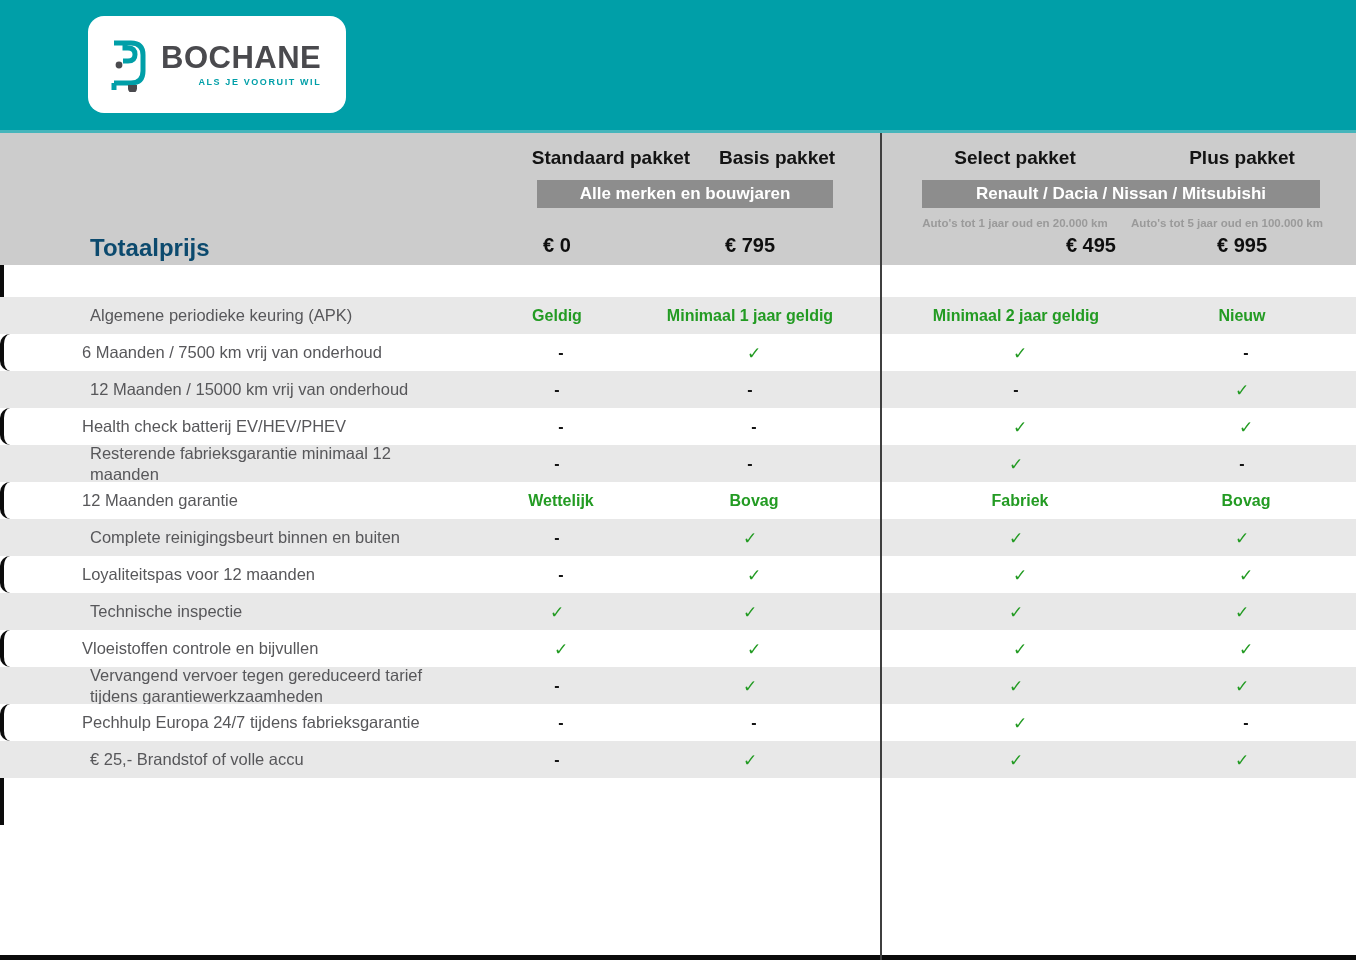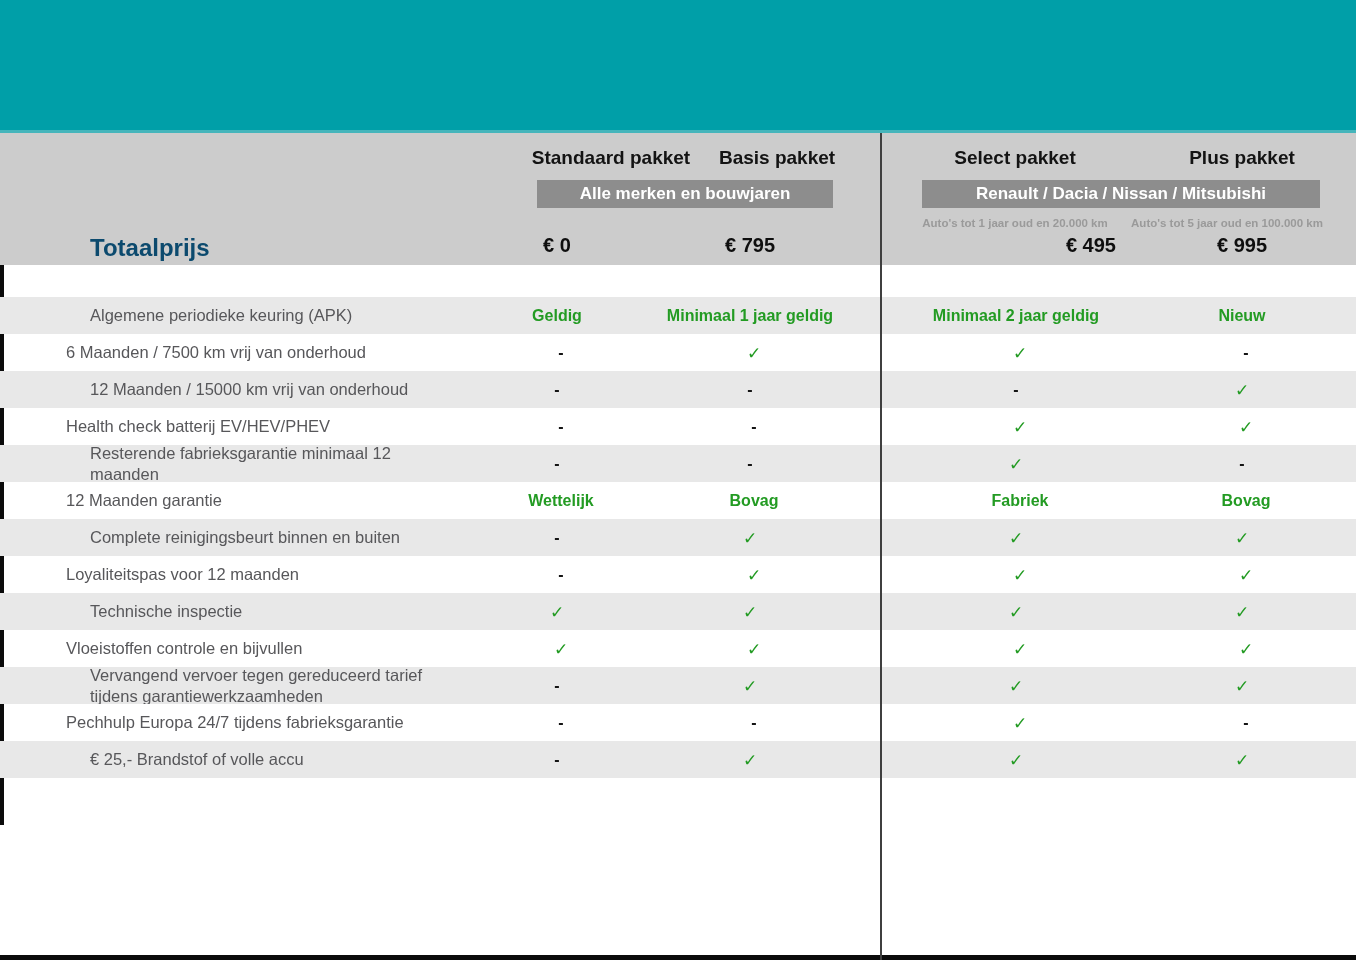--- a/index.html
+++ b/index.html
@@ -138,21 +138,21 @@
     border-left: 4px solid #0b0b0b;
   }
   .feature-row {
     position: relative;
     height: 37px;
     display: flex;
     align-items: center;
     padding-left: 90px;
   }
   .feature-row.gray  { background: #e8e8e8; }
-  .feature-row.white { background: #ffffff; border-left: 4px solid #0b0b0b; padding-left: 62px; }
+  .feature-row.white { background: #ffffff; border-left: 4px solid #0b0b0b; padding-left: 78px; border-radius: 10px; }
   .row-label {
     font-size: 16.5px;
     color: #57575a;
     line-height: 1.25;
     max-width: 366px;
   }
   .cell {
     position: absolute;
     top: 50%;
     transform: translateY(-50%);
@@ -186,20 +186,35 @@
     background: #3f3f3f;
     z-index: 6;
   }
 </style>
 </head>
 <body>
 
 <div class="page">
 
   <div class="banner">
+    <div class="logo-box">
+      <span class="logo-glyph">
+        <svg width="48" height="58" viewBox="0 0 48 58">
+          <path d="M10 9 H27 Q39 9 39 21 V37 Q39 49 27 49 H10" fill="none" stroke="#009fa8" stroke-width="5"></path>
+          <path d="M21 9 V14 H24 Q31 14 31 20.5 Q31 27 24 27 H19" fill="none" stroke="#009fa8" stroke-width="5"></path>
+          <path d="M10 49 V56" fill="none" stroke="#009fa8" stroke-width="5"></path>
+          <circle cx="15" cy="31" r="3.4" fill="#4a4a4e"></circle>
+          <path d="M24 51 h9 v3.5 a4.5 4.5 0 0 1 -9 0 Z" fill="#4a4a4e"></path>
+        </svg>
+      </span>
+      <span class="logo-text-wrap">
+        <span class="logo-name">BOCHANE</span>
+        <span class="logo-tagline">ALS JE VOORUIT WIL</span>
+      </span>
+    </div>
   </div>
 
   <div class="header-band">
     <div class="col-title ct1">Standaard pakket</div>
     <div class="col-title ct2">Basis pakket</div>
     <div class="col-title ct3">Select pakket</div>
     <div class="col-title ct4">Plus pakket</div>
 
     <div class="brand-badge badge-right">Renault / Dacia / Nissan / Mitsubishi</div>
     <div class="brand-badge badge-left">Alle merken en bouwjaren</div>

